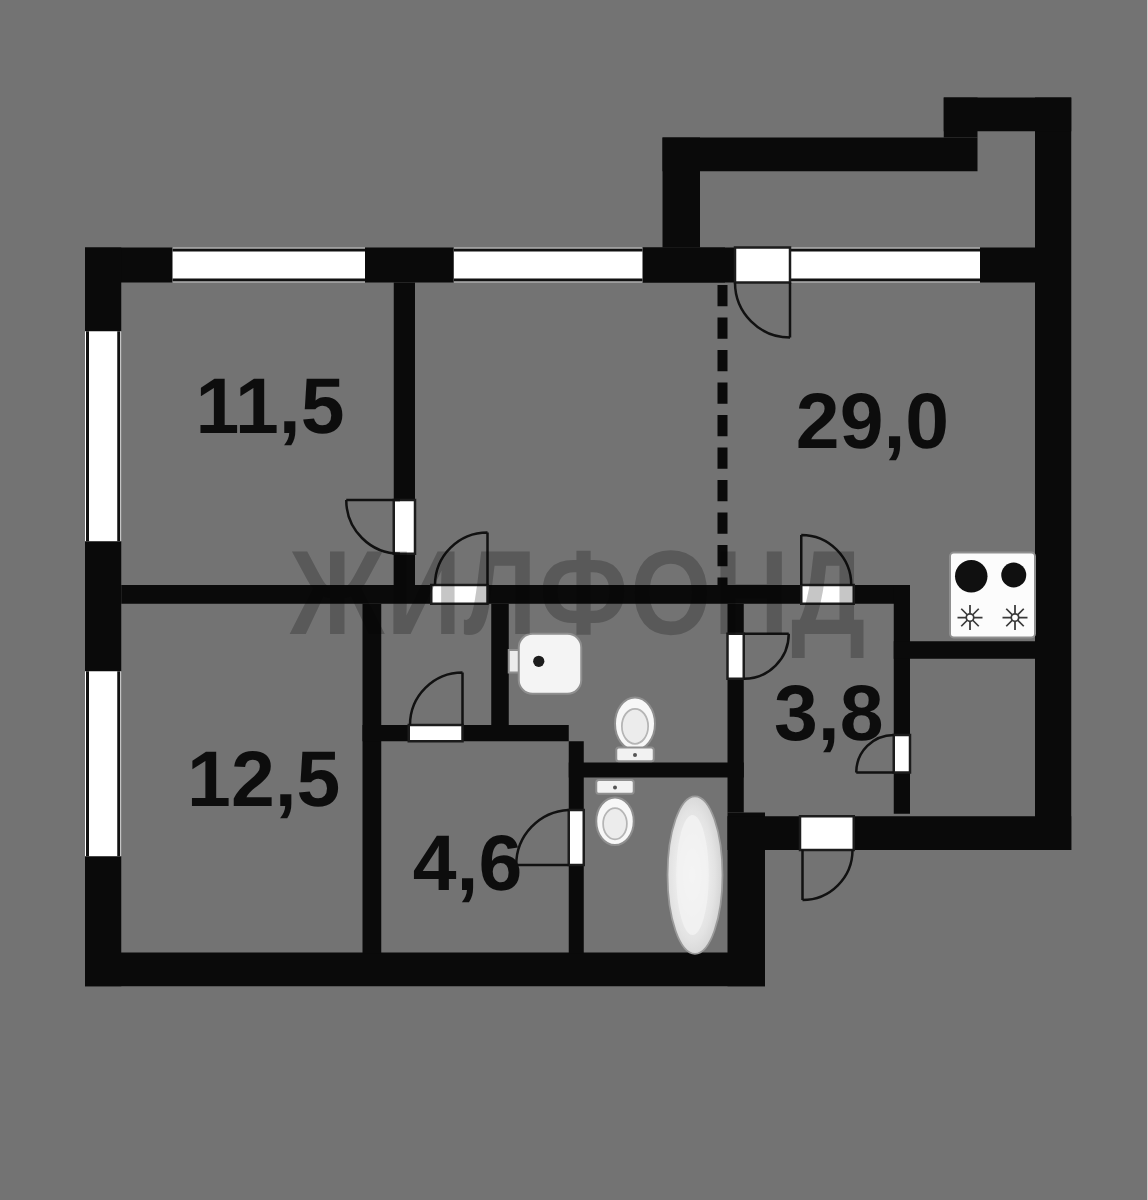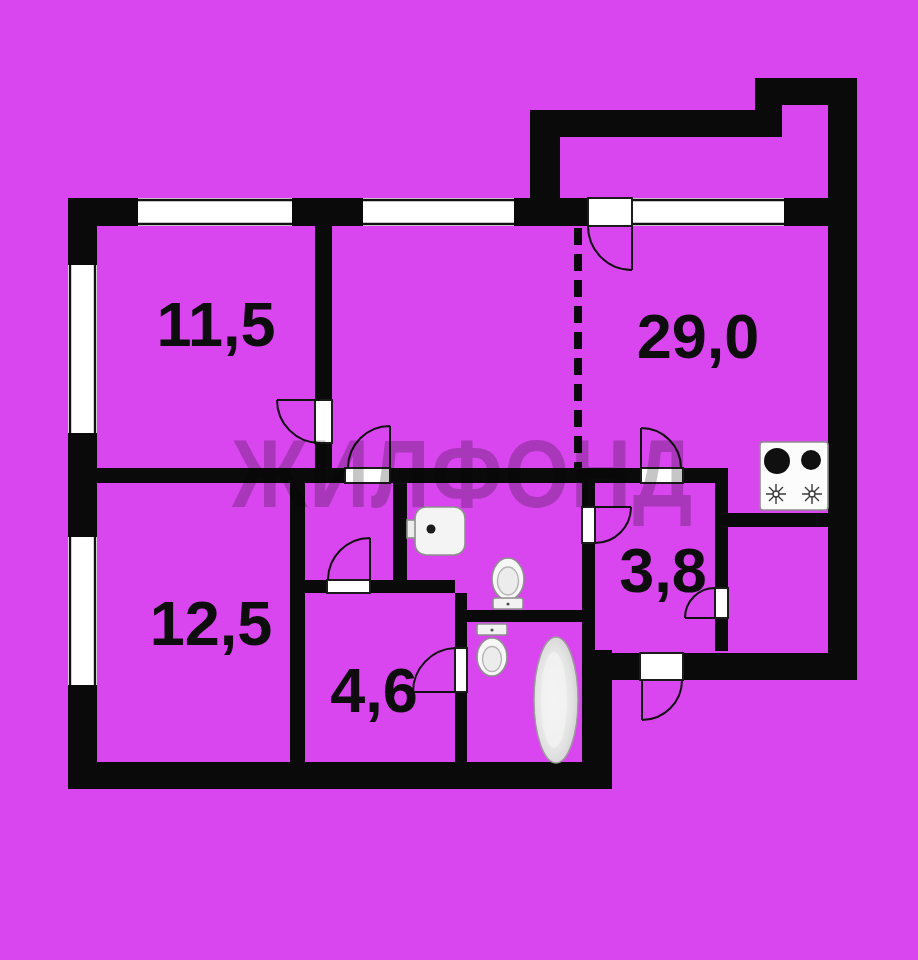--- a/index.html
+++ b/index.html
@@ -1,17 +1,17 @@
 <!DOCTYPE html>
 <html><head>
 <meta charset="utf-8">
 <style>
   html,body{margin:0;padding:0;background:#ffffff;}
   body{font-family:"Liberation Sans", sans-serif;}
-  .stage{position:relative;width:918px;height:960px;background:#d946ef;overflow:hidden;}
+  .stage{position:relative;width:918px;height:960px;background:#737373;overflow:hidden;}
   svg{display:block;}
   .room-label{font-family:"Liberation Sans", sans-serif;font-weight:700;font-size:63px;fill:#0d0d0d;}
   .watermark{font-family:"Liberation Sans", sans-serif;font-weight:700;font-size:96px;mix-blend-mode:multiply;letter-spacing:2px;}
   .wall{fill:#0a0a0a;}
   .winbox{fill:#ffffff;}
   .winline{stroke:#111111;stroke-width:2.4;}
   .jamb{fill:#ffffff;stroke:#1c1c1c;stroke-width:2;}
   .door{fill:none;stroke:#111111;stroke-width:2;}
   .dash{stroke:#0a0a0a;stroke-width:8;stroke-dasharray:17 9;}
   .fix{stroke:#8f8f8f;stroke-width:1.6;}

